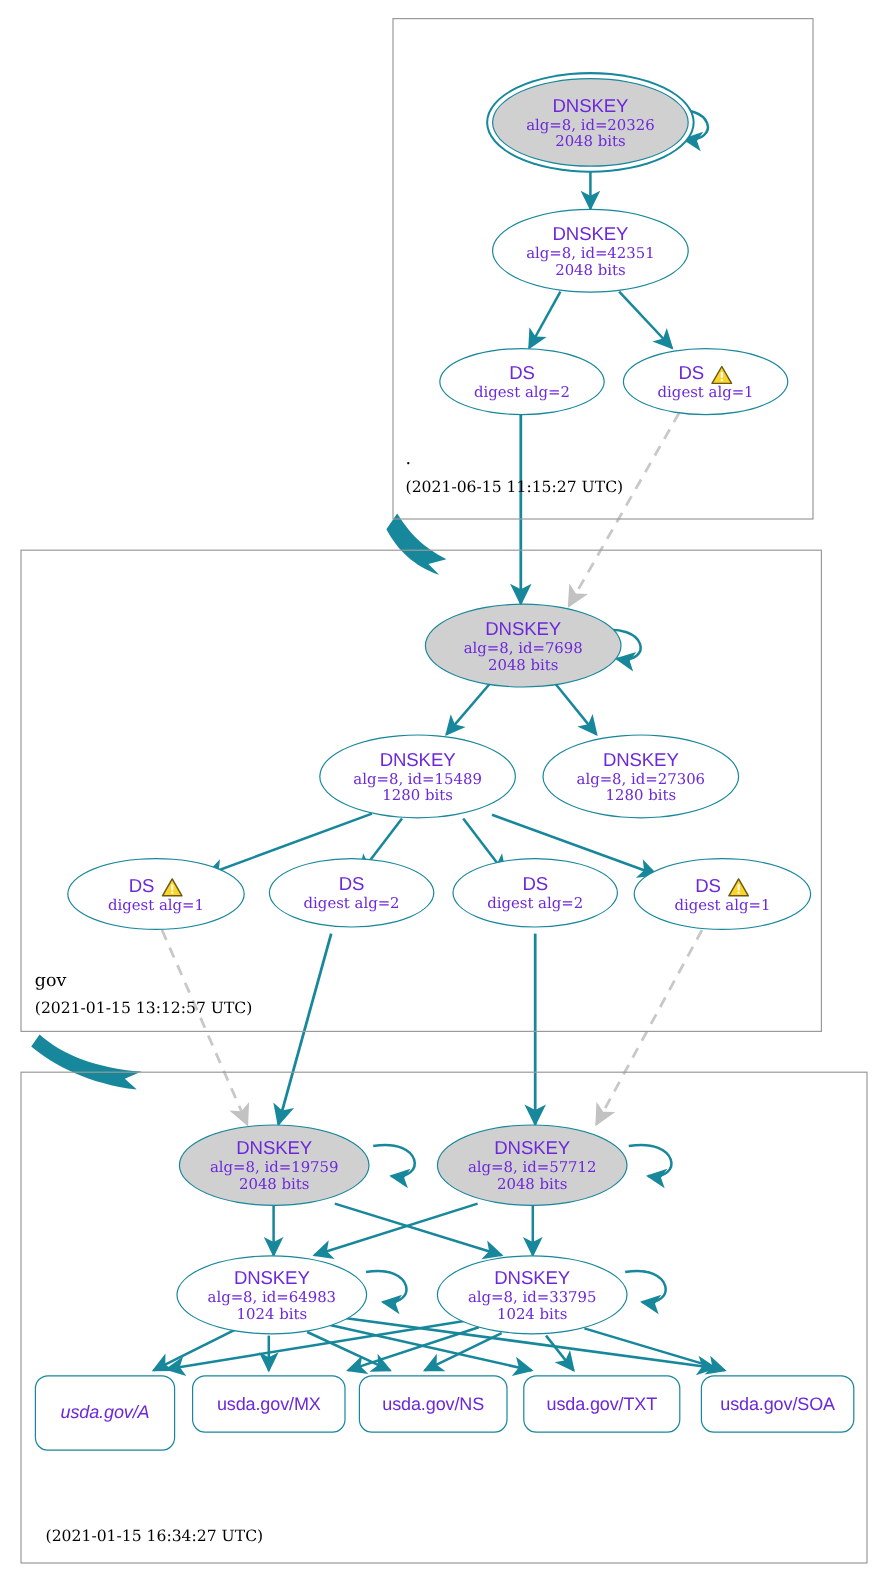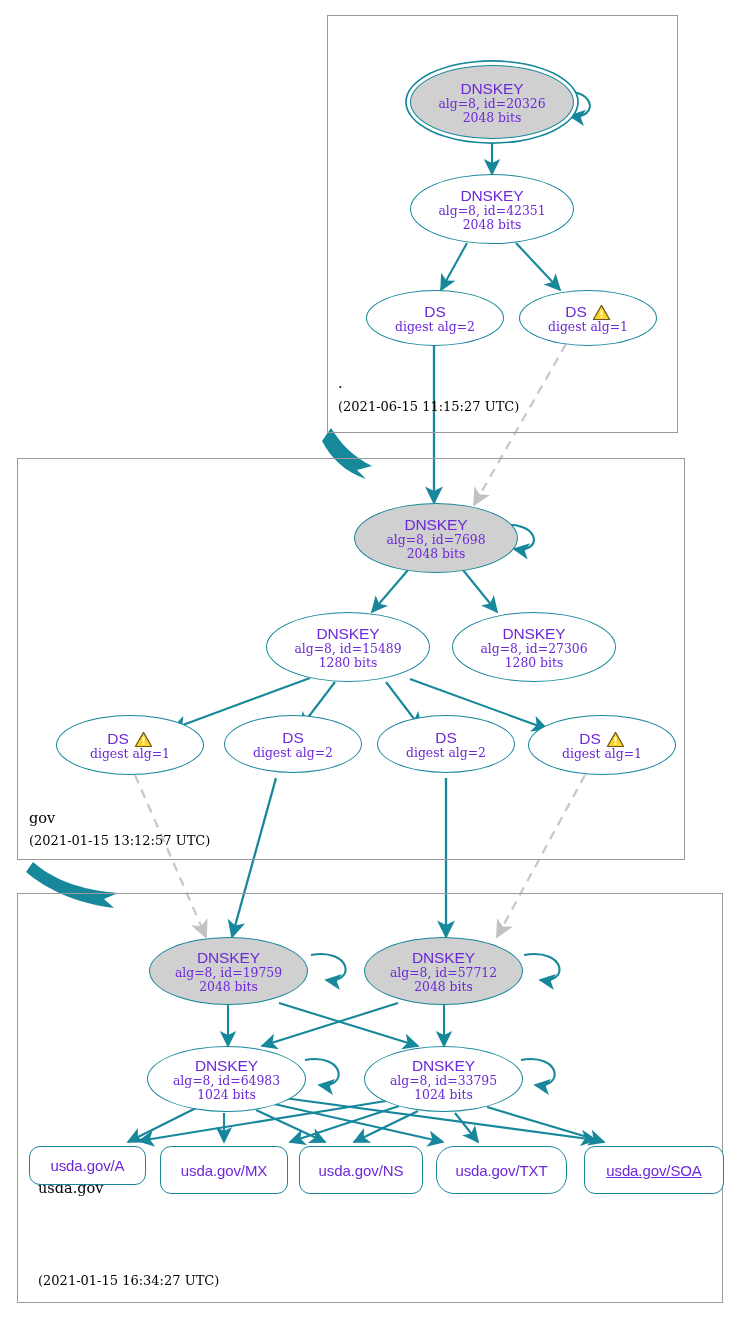--- a/index.html
+++ b/index.html
@@ -294,27 +294,27 @@
   <div class="n-sub">alg=8, id=64983</div>
   <div class="n-sub">1024 bits</div>
 </div>
 
 <div class="node ellipse" style="left:364px; top:1046px; width:159px; height:66px;">
   <div class="n-title">DNSKEY</div>
   <div class="n-sub">alg=8, id=33795</div>
   <div class="n-sub">1024 bits</div>
 </div>
 
-<div class="node rrset" style="left:29px; top:1146px; width:117px; height:39px;">
+<div class="node rrset" style="left:29px; top:1146px; width:117px; height:63px;font-style:italic;">
   <div class="n-title">usda.gov/A</div>
 </div>
 <div class="node rrset" style="left:160px; top:1146px; width:128px; height:48px;border-radius:11px;">
   <div class="n-title">usda.gov/MX</div>
 </div>
 <div class="node rrset" style="left:299px; top:1146px; width:124px; height:48px;">
   <div class="n-title">usda.gov/NS</div>
 </div>
-<div class="node rrset" style="left:436px; top:1146px; width:131px; height:48px;border-radius:18px;">
+<div class="node rrset" style="left:436px; top:1146px; width:131px; height:48px;">
   <div class="n-title">usda.gov/TXT</div>
 </div>
-<div class="node rrset" style="left:584px; top:1146px; width:140px; height:48px;text-decoration:underline;">
+<div class="node rrset" style="left:584px; top:1146px; width:128px; height:48px;">
   <div class="n-title">usda.gov/SOA</div>
 </div>
 
 </body></html>

